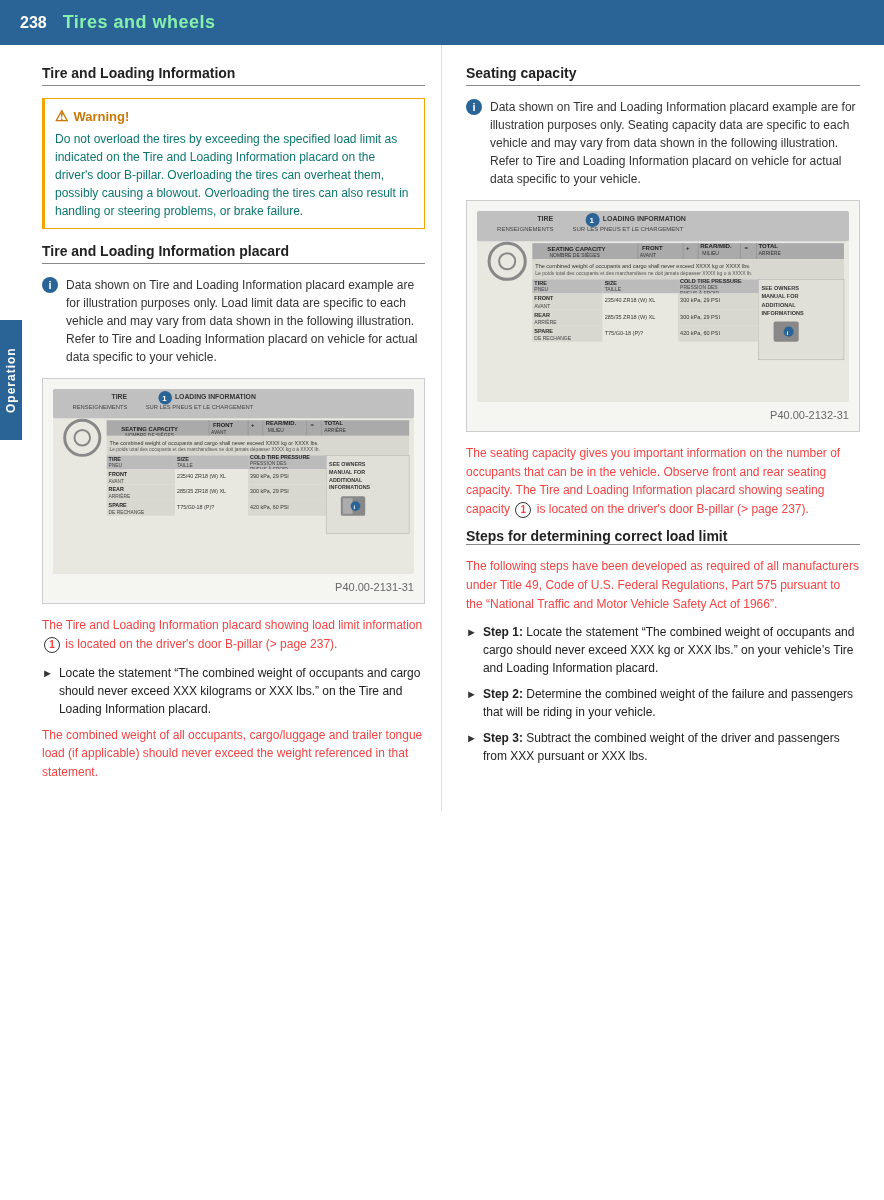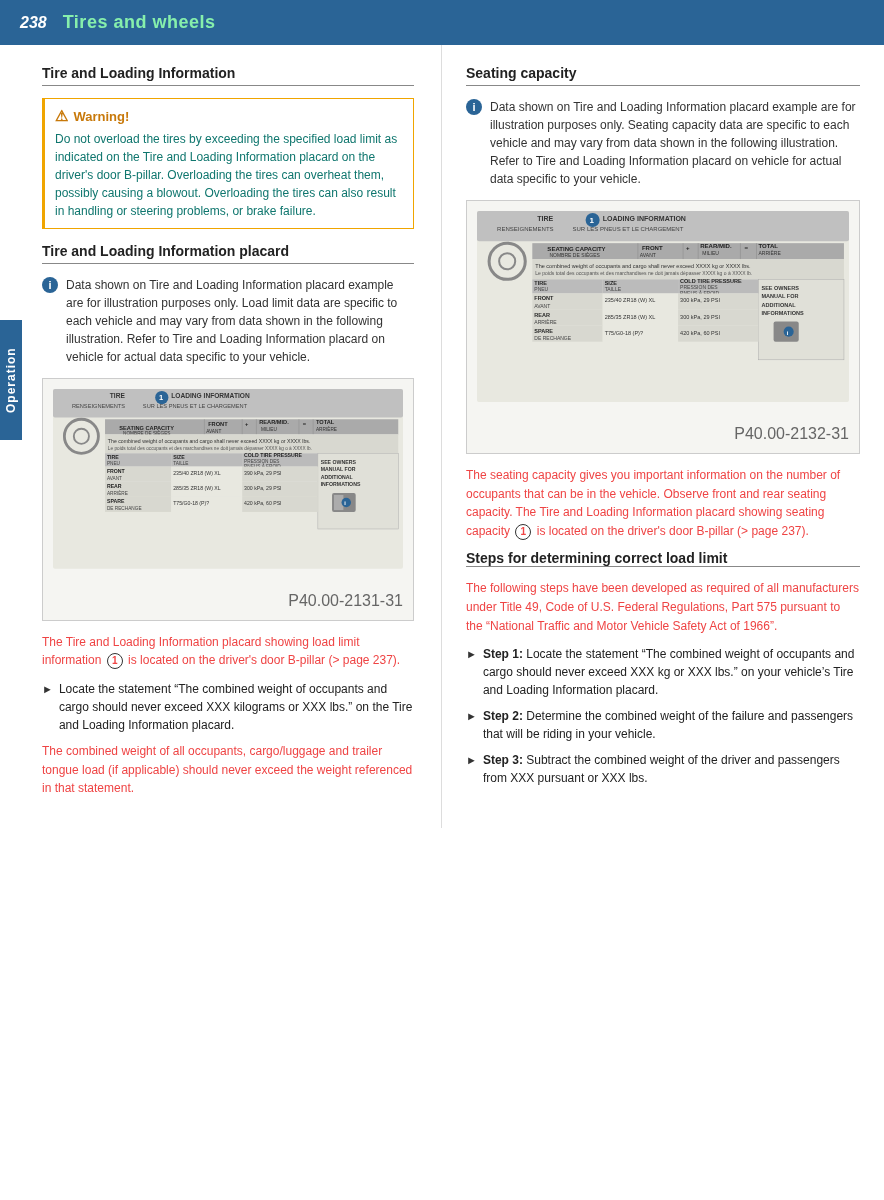--- a/index.html
+++ b/index.html
@@ -19,21 +19,20 @@
       color: white;
       padding: 12px 20px;
       display: flex;
       align-items: center;
       gap: 16px;
     }
     .page-number {
       font-size: 16px;
       font-weight: bold;
       color: white;
-      font-style: italic;
     }
     .page-title {
       font-size: 18px;
       font-weight: bold;
       color: #86efac;
       letter-spacing: 0.5px;
     }
 
     
     .sidebar-label {
@@ -60,21 +59,21 @@
     .main-content {
       display: flex;
       gap: 0;
       padding: 0;
       margin-left: 22px;
     }
 
     
     .left-col {
       width: 420px;
-      padding: 20px 27px 20px 20px;
+      padding: 20px 16px 20px 20px;
       border-right: 1px solid #ddd;
     }
 
     
     .right-col {
       flex: 1;
       padding: 20px 24px;
     }
 
     
@@ -140,23 +139,23 @@
     
     .placard-container {
       border: 1px solid #ccc;
       background: #f5f5f2;
       padding: 10px;
       margin-bottom: 12px;
       position: relative;
     }
     .placard-caption {
       text-align: right;
-      font-size: 16px;
+      font-size: 11px;
       color: #666;
-      margin-top: 20px;
+      margin-top: 4px;
     }
 
     
     .placard-svg {
       width: 100%;
       font-family: Arial, sans-serif;
     }
 
     
     .body-text {

